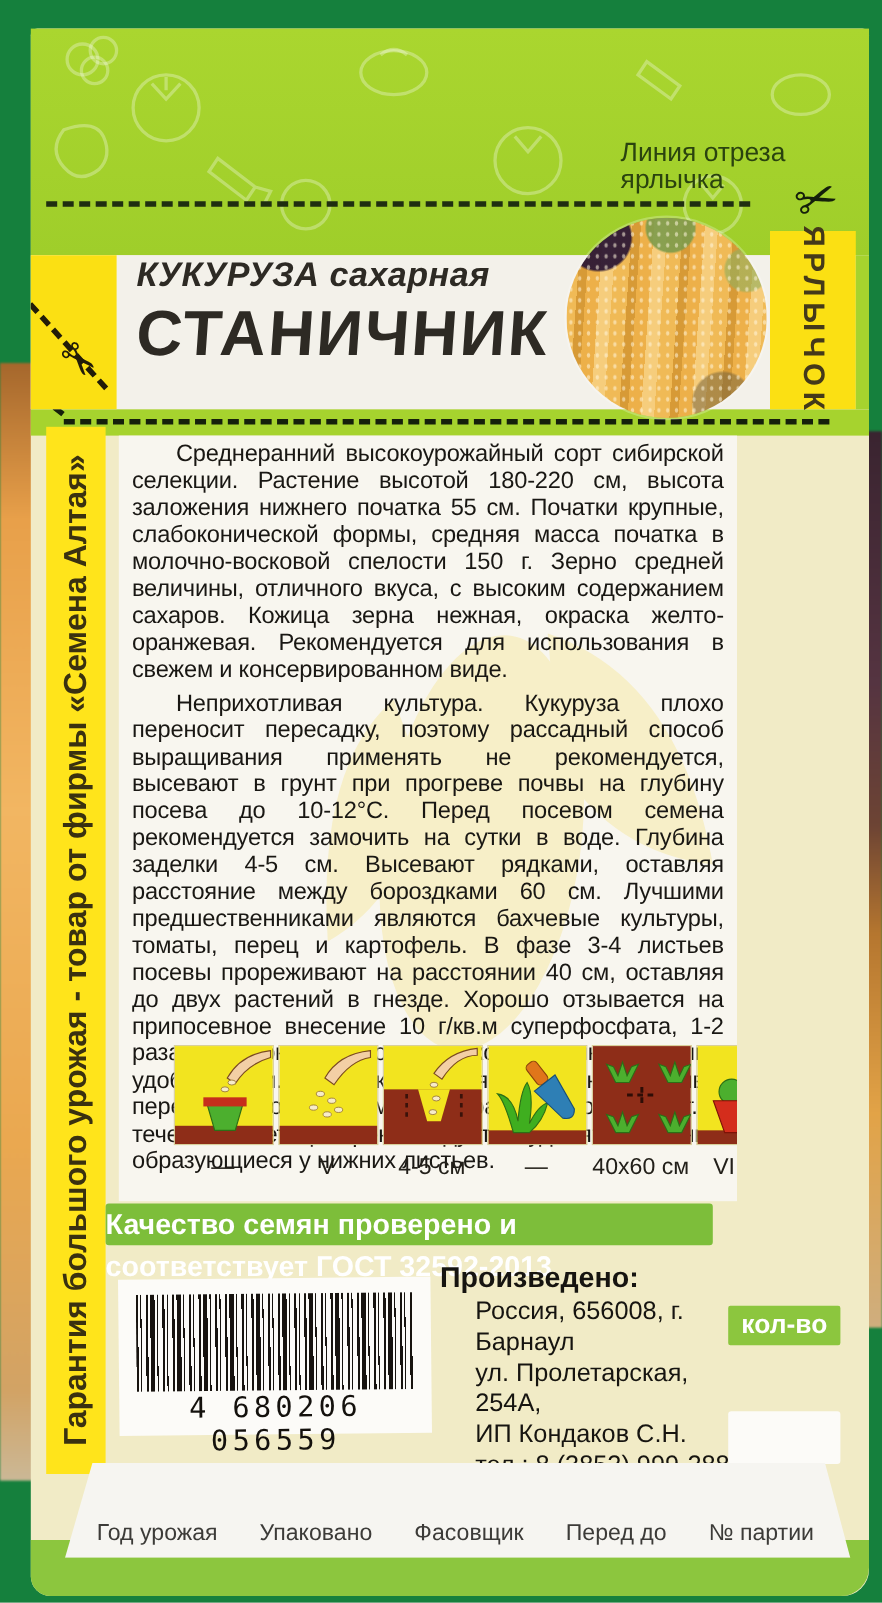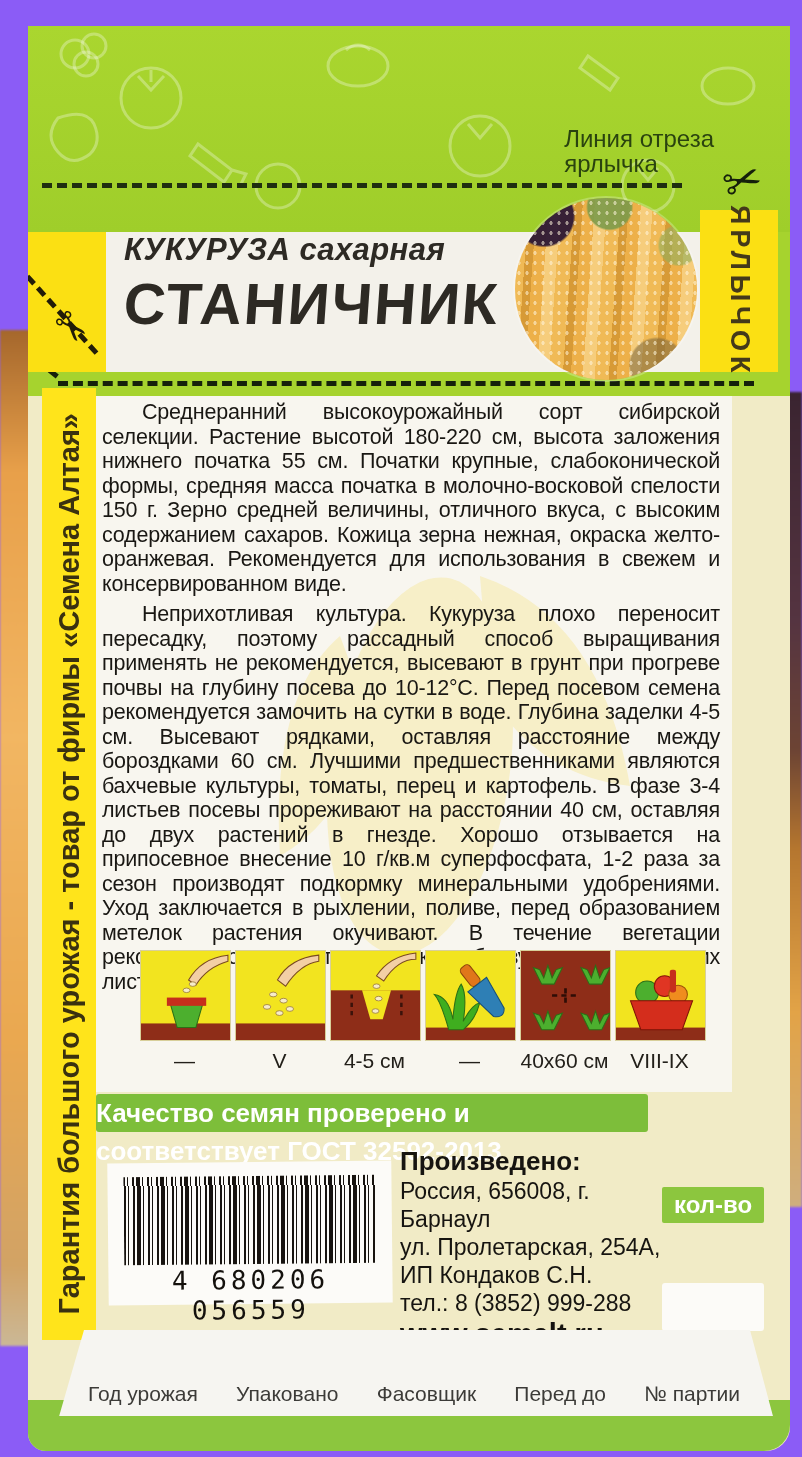--- a/index.html
+++ b/index.html
@@ -1,16 +1,16 @@
 <!DOCTYPE html>
 <html><head>
 <meta charset="utf-8">
 <style>
   html,body{margin:0;padding:0;background:#d9d7d2;font-family:"Liberation Sans",sans-serif;}
-  .canvas{position:relative;width:802px;height:1457px;overflow:hidden;background:#8b5cf6;}
+  .canvas{position:relative;width:802px;height:1457px;overflow:hidden;background:#15803d;}
 
   
   .edge-left{position:absolute;left:0;top:330;width:30px;height:1016px;top:330px;z-index:0;
     background:linear-gradient(180deg,#a5672c,#e8a04a 14%,#f2b662 40%,#eaa850 70%,#d2a365 92%,#cbb896);
     filter:blur(1px);}
   .edge-right{position:absolute;right:0;top:392px;width:18px;height:815px;z-index:0;
     background:linear-gradient(180deg,#3a2430,#553441 28%,#6d4434 44%,#b5762f 56%,#e2a347 76%,#cfae7e);
     filter:blur(1px);}
 
   
@@ -53,21 +53,21 @@
   .dash-strip{position:absolute;left:28px;top:372px;width:762px;height:24px;background:#a6d32e;z-index:2;}
   .dash-strip .dash{position:absolute;left:30px;right:36px;top:9px;border-top:5px dashed #15200b;}
   .dash-strip .tick{position:absolute;left:6px;top:-6px;width:26px;border-top:5px dashed #15200b;transform:rotate(38deg);}
 
   
   .y-stripe{position:absolute;left:42px;top:388px;width:54px;height:952px;background:#ffe41b;z-index:3;
     display:flex;align-items:center;justify-content:center;}
   .y-stripe span{writing-mode:vertical-rl;transform:rotate(180deg);font-size:29px;font-weight:bold;color:#3a3110;white-space:nowrap;}
 
   
-  .text-panel{position:absolute;left:90px;top:396px;width:642px;height:696px;background:#f8f6ef;z-index:2;overflow:hidden;}
+  .text-panel{position:absolute;left:108px;top:396px;width:562px;height:696px;background:#f8f6ef;z-index:2;overflow:hidden;}
   .watermark{position:absolute;left:130px;top:120px;width:480px;height:470px;opacity:.5;pointer-events:none;}
   .paras{position:relative;padding:4px 12px 0 12px;color:#191713;font-size:21.5px;line-height:1.14;
     text-align:justify;letter-spacing:-.2px;}
   .paras p{margin:0 0 6px 0;text-indent:40px;}
 
   
   .pictos{position:absolute;left:50px;top:554px;width:566px;display:flex;gap:6px;}
   .picto{width:89px;text-align:center;}
   .picto svg{display:block;border:1px solid #d8cf9a;}
   .picto .lbl{margin-top:8px;font-size:21px;color:#23201a;font-weight:500;}
@@ -77,21 +77,21 @@
     color:#fff;font-weight:bold;font-size:26px;text-align:left;line-height:38px;border-radius:3px;}
 
   
   .barcode{position:absolute;left:108px;top:1162px;width:284px;height:142px;background:#fcfbf8;z-index:3;transform:rotate(-.6deg);}
   .bars{margin:14px 16px 0 16px;height:88px;
     background:repeating-linear-gradient(90deg,#17130f 0 2px,rgba(0,0,0,0) 2px 4px,#17130f 4px 5px,rgba(0,0,0,0) 5px 9px,#17130f 9px 11px,rgba(0,0,0,0) 11px 13px,#17130f 13px 17px,rgba(0,0,0,0) 17px 19px,#17130f 19px 20px,rgba(0,0,0,0) 20px 24px);}
   .bc-digits{text-align:center;font-family:"DejaVu Sans Mono",monospace;font-size:26px;color:#14110d;letter-spacing:4px;margin-top:1px;}
 
   .producer{position:absolute;left:400px;top:1146px;width:280px;color:#161410;z-index:3;}
   .producer .head{font-size:26px;font-weight:bold;margin-bottom:0;}
-  .producer .line{font-size:23px;line-height:1.22;}
+  .producer .line{font-size:23px;line-height:1.22;margin-left:32px;}
   .producer .site{font-size:29px;font-weight:bold;margin-top:1px;}
 
   .qty-badge{position:absolute;left:662px;top:1187px;width:102px;height:36px;background:#8cc63e;z-index:3;
     color:#fff;font-weight:bold;font-size:24px;text-align:center;line-height:36px;border-radius:2px;}
   .qty-box{position:absolute;left:662px;top:1283px;width:102px;height:48px;background:#fcfbf8;z-index:3;border-radius:3px;}
 
   
   .bottom-green{position:absolute;left:28px;top:1400px;width:762px;height:51px;background:#8cc63e;border-radius:0 0 26px 18px;z-index:2;}
   .footer{position:absolute;left:58px;top:1330px;width:716px;height:86px;background:#f6f5f1;z-index:4;
     clip-path:polygon(26px 0, 692px 0, 716px 90px, 0 90px);

